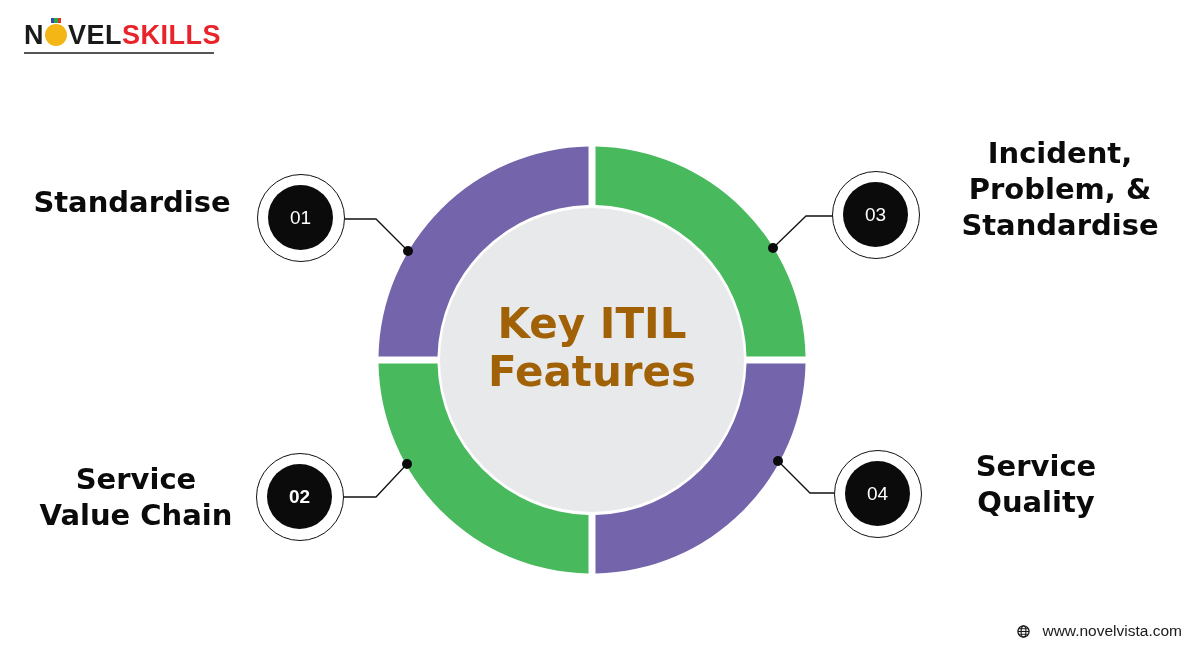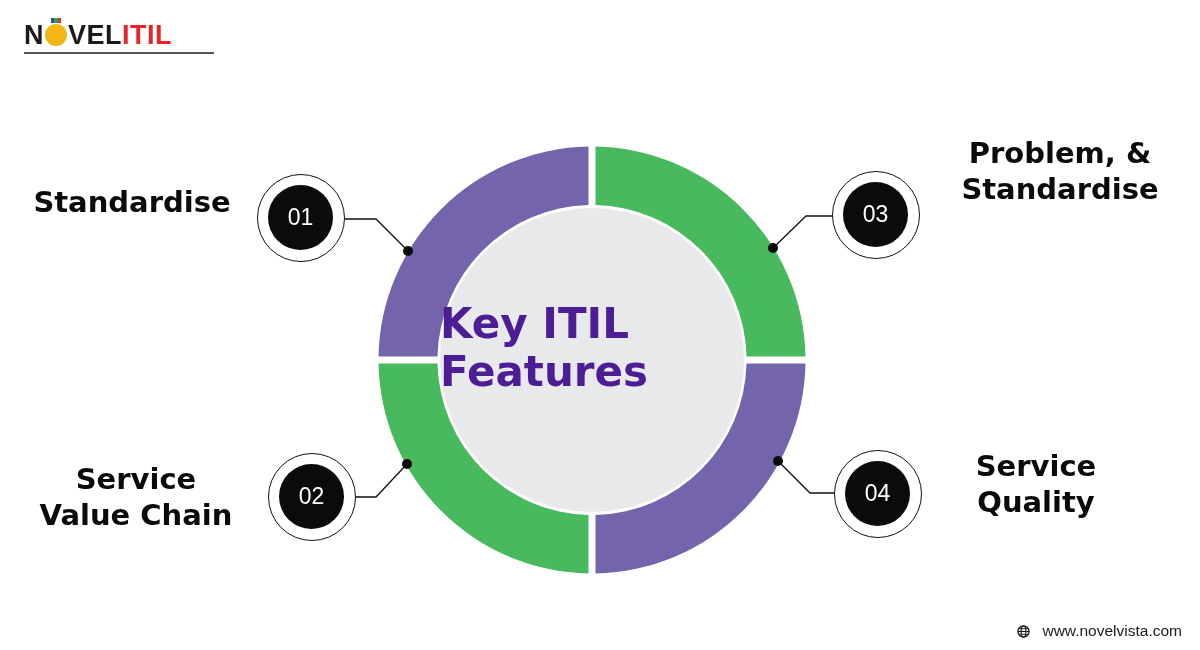--- a/index.html
+++ b/index.html
@@ -6,33 +6,33 @@
   body{width:1200px;height:650px;background:#ffffff;position:relative;overflow:hidden;font-family:"DejaVu Sans","Liberation Sans",sans-serif;color:#0b0b0b;}
   .logo{position:absolute;left:24px;top:20px;width:200px;}
   .logo-word{font-family:"Liberation Sans",sans-serif;font-weight:700;font-size:27px;letter-spacing:0.5px;line-height:30px;white-space:nowrap;}
   .logo-dark{color:#1a1a1a;}
   .logo-red{color:#e8232a;}
   .logo-o{display:inline-block;width:22px;height:22px;border-radius:50%;background:#f4b614;vertical-align:-2px;margin:0 1px;position:relative;}
   .logo-o:before{content:"";position:absolute;left:6px;top:-6px;width:10px;height:5px;background:linear-gradient(90deg,#2f4ab8 33%,#28a745 33% 66%,#d32 66%);}
   .logo-rule{width:190px;height:2px;background:#555;margin-top:2px;}
   .logo-tag{font-family:"Liberation Sans",sans-serif;font-size:14.5px;color:#1a1a1a;margin-top:3px;letter-spacing:0.2px;}
   svg.diagram{position:absolute;left:0;top:0;}
-  .center-title{position:absolute;left:440px;top:300px;width:304px;text-align:left;font-weight:700;font-size:42px;line-height:48px;color:#4c1d95;}
+  .center-title{position:absolute;left:440px;top:300px;width:304px;text-align:center;font-weight:700;font-size:42px;line-height:48px;color:#a16207;}
   .label{position:absolute;font-weight:700;font-size:29px;line-height:36px;text-align:center;color:#0b0b0b;white-space:nowrap;}
   .badge{position:absolute;width:88px;height:88px;border-radius:50%;border:1.5px solid #111;background:#fff;box-sizing:border-box;}
-  .badge-inner{position:absolute;left:10px;top:10px;width:65px;height:65px;border-radius:50%;background:#0b0b0b;color:#fff;font-size:23px;line-height:65px;text-align:center;font-family:"Liberation Sans",sans-serif;}
+  .badge-inner{position:absolute;left:10px;top:10px;width:65px;height:65px;border-radius:50%;background:#0b0b0b;color:#fff;font-size:19px;line-height:65px;text-align:center;font-family:"Liberation Sans",sans-serif;}
   .footer{position:absolute;right:18px;top:622px;font-size:15.5px;color:#1a1a1a;font-family:"Liberation Sans",sans-serif;display:flex;align-items:center;gap:12px;}
   .globe{width:13px;height:13px;}
 </style>
 </head>
 <body>
 
 <div class="logo">
   <div class="logo-word">
-    <span class="logo-dark">N</span><span class="logo-o"></span><span class="logo-dark">VEL</span><span class="logo-red">ITIL</span>
+    <span class="logo-dark">N</span><span class="logo-o"></span><span class="logo-dark">VEL</span><span class="logo-red">SKILLS</span>
   </div>
   <div class="logo-rule"></div>
 </div>
 
 <svg class="diagram" width="1200" height="650" viewBox="0 0 1200 650">
 
   <path fill="#7464ab" d="M 378.5 356.5 A 214 214 0 0 1 588.5 146.5 L 588.5 205 A 155 155 0 0 0 437.5 356.5 Z"></path>
   <path fill="#48b95c" d="M 595.5 146.5 A 214 214 0 0 1 805.5 356.5 L 746.5 356.5 A 155 155 0 0 0 595.5 205 Z"></path>
   <path fill="#7464ab" d="M 805.5 363.5 A 214 214 0 0 1 595.5 573.5 L 595.5 515 A 155 155 0 0 0 746.5 363.5 Z"></path>
   <path fill="#48b95c" d="M 588.5 573.5 A 214 214 0 0 1 378.5 363.5 L 437.5 363.5 A 155 155 0 0 0 588.5 515 Z"></path>
@@ -53,38 +53,39 @@
 </svg>
 
 <div class="center-title">
   <div>Key ITIL</div>
   <div>Features</div>
 </div>
 
 <div class="badge" style="left:257px;top:174px;">
   <div class="badge-inner">01</div>
 </div>
-<div class="badge" style="left:268px;top:453px;">
+<div class="badge" style="left:256px;top:453px;font-weight:bold;">
   <div class="badge-inner">02</div>
 </div>
 <div class="badge" style="left:832px;top:171px;">
   <div class="badge-inner">03</div>
 </div>
 <div class="badge" style="left:834px;top:450px;">
   <div class="badge-inner">04</div>
 </div>
 
 <div class="label" style="left:22px;top:184px;width:220px;text-align:center;">
   <div>Standardise</div>
 </div>
 <div class="label" style="left:22px;top:461px;width:228px;">
   <div>Service</div>
   <div>Value Chain</div>
 </div>
 <div class="label" style="left:940px;top:135px;width:240px;">
+  <div>Incident,</div>
   <div>Problem, &amp;</div>
   <div>Standardise</div>
 </div>
 <div class="label" style="left:926px;top:448px;width:220px;">
   <div>Service</div>
   <div>Quality</div>
 </div>
 
 <div class="footer">
   <svg class="globe" viewBox="0 0 14 14">

